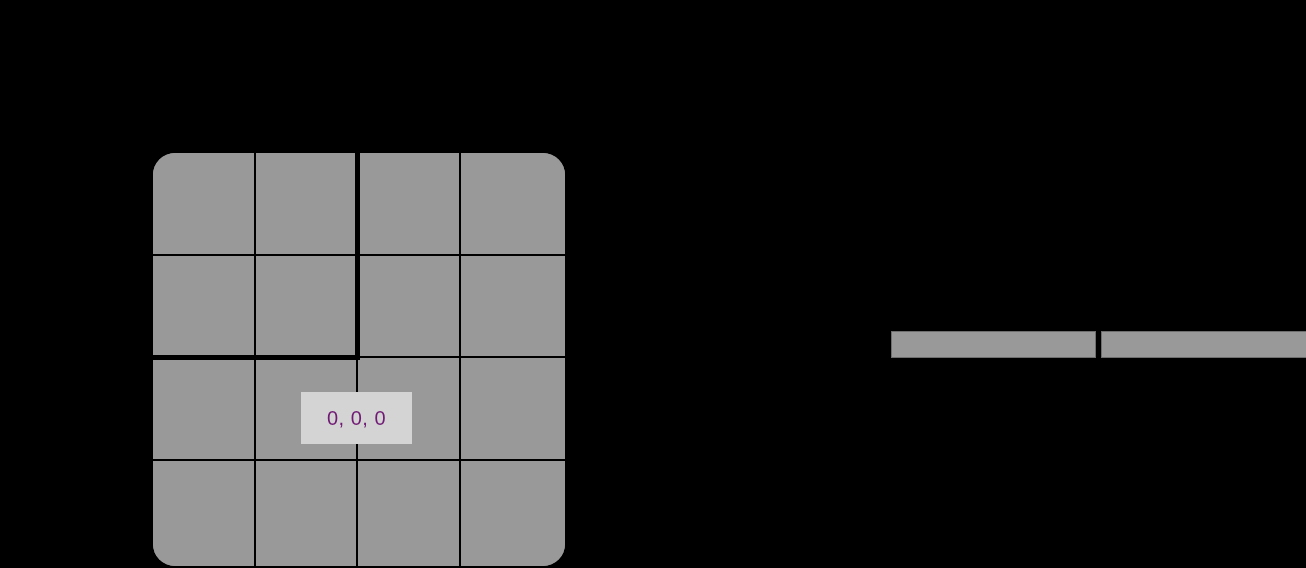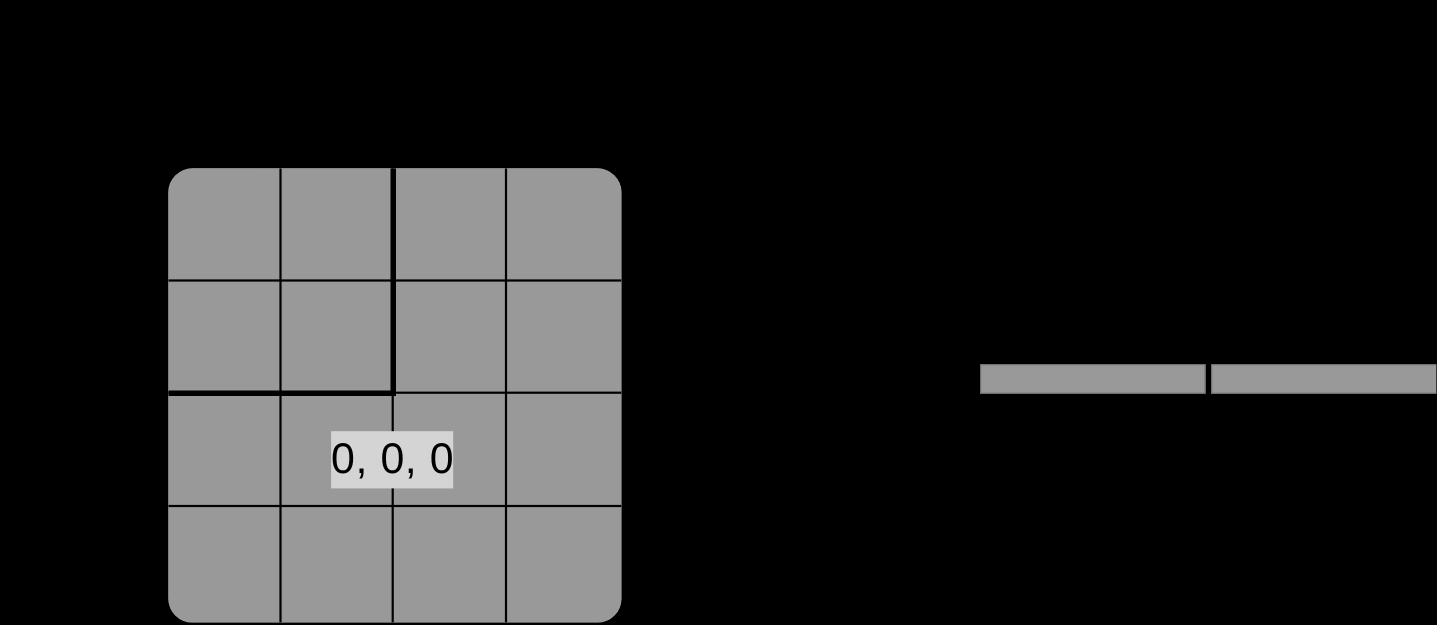--- a/index.html
+++ b/index.html
@@ -48,22 +48,22 @@
   .grid-line.thick-v { width: 5px; }
 
   
   #coord-label {
     position: absolute;
     left: 301px;
     top: 392px;
     width: 111px;
     height: 52px;
     background: #d4d4d4;
-    color: #000000;
-    font-size: 39px;
+    color: #701a75;
+    font-size: 20px;
     line-height: 52px;
     text-align: center;
     letter-spacing: 0.5px;
     white-space: nowrap;
   }
 
   
   .status-bar {
     position: absolute;
     top: 331px;

